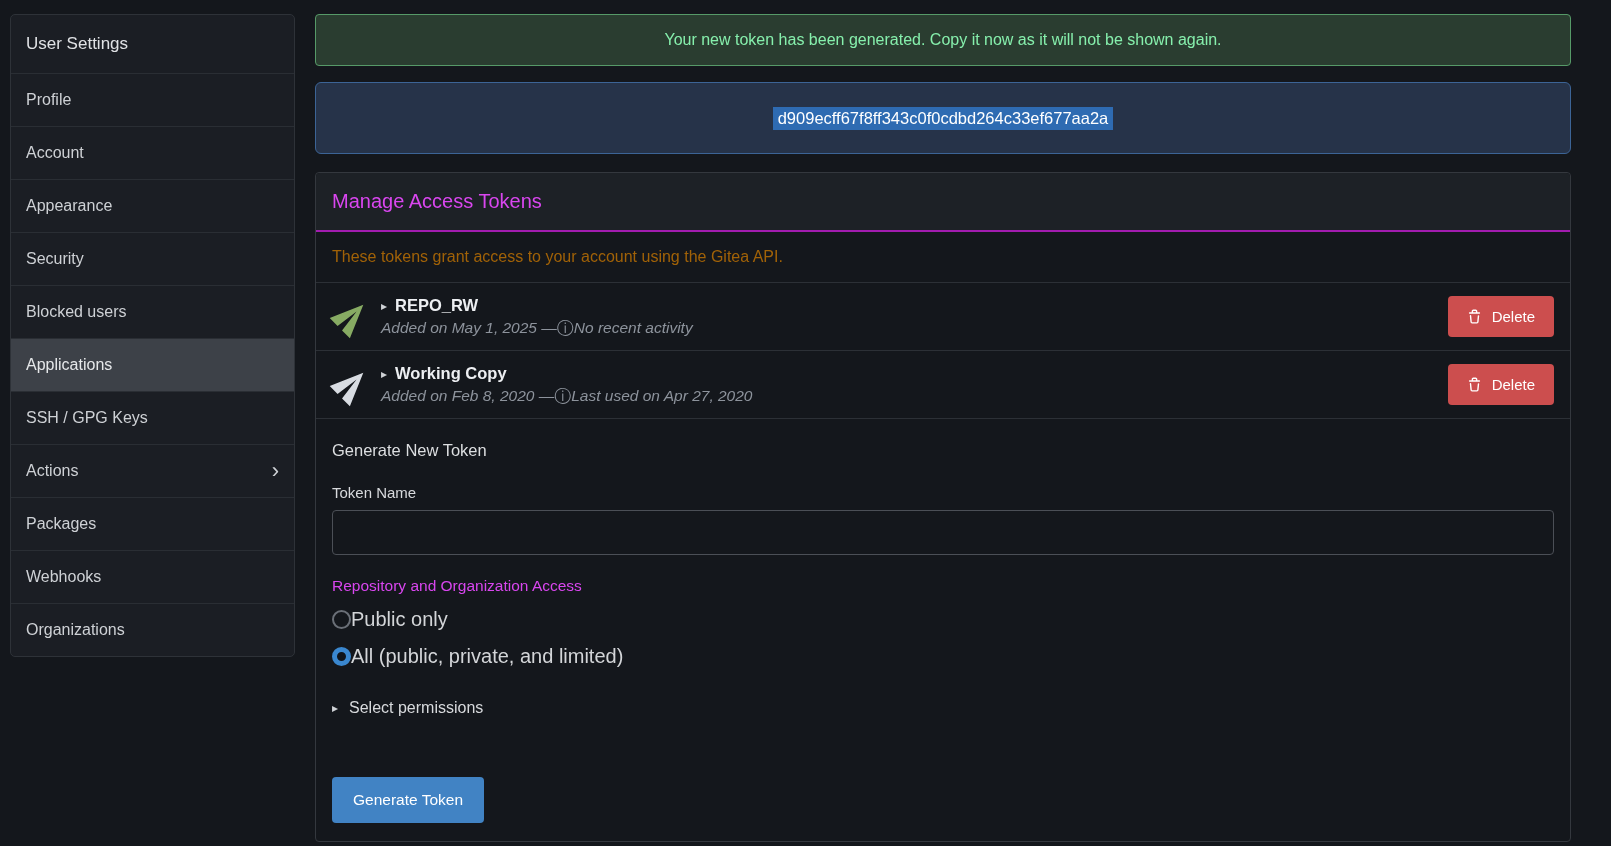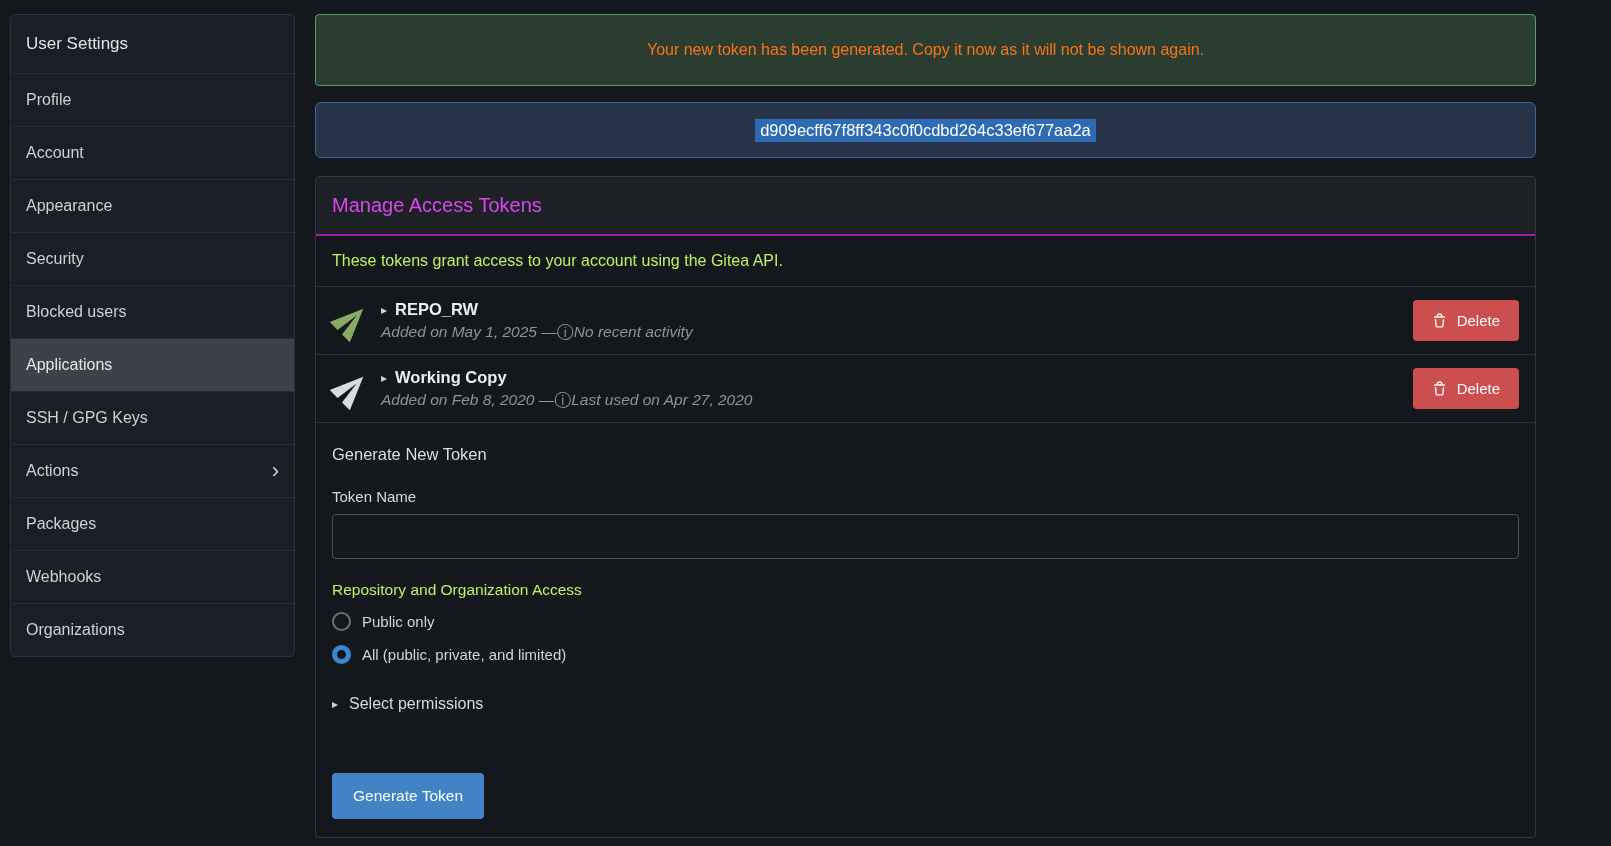--- a/index.html
+++ b/index.html
@@ -3,21 +3,21 @@
 <meta charset="utf-8">
 <style>
   * { box-sizing: border-box; }
   html, body { margin: 0; padding: 0; }
   body {
     width: 1611px; height: 846px; overflow: hidden;
     background: #14171c;
     font-family: "Liberation Sans", "DejaVu Sans", sans-serif;
     color: #d3d5d8;
   }
-  .page { display: flex; gap: 20px; padding: 14px 75px 0 10px; align-items: flex-start; }
+  .page { display: flex; gap: 20px; padding: 14px 40px 0 10px; align-items: flex-start; }
 
   
   .sidebar {
     width: 285px; flex: none;
     background: #1b1e24;
     border: 1px solid #2e3238;
     border-radius: 5px;
     overflow: hidden;
   }
   .sidebar-title {
@@ -32,37 +32,37 @@
   }
   .sidebar-item:last-child { border-bottom: none; }
   .sidebar-item.active { background: #3d4148; color: #e6e8ea; }
   .chevron-right { font-size: 22px; line-height: 14px; color: #cfd2d6; }
 
   
   .main { flex: 1; min-width: 0; }
 
   .flash {
     background: #2a3d30; border: 1px solid #569a68; border-radius: 4px;
-    height: 72px; display: flex; align-items: center; justify-content: center;
-    color: #f97316; font-size: 16px; margin-bottom: 16px;
+    height: 52px; display: flex; align-items: center; justify-content: center;
+    color: #86efac; font-size: 16px; margin-bottom: 16px;
   }
 
   .token-box {
     background: #263349; border: 1px solid #3c6496; border-radius: 6px;
-    height: 56px; display: flex; align-items: center; justify-content: center;
+    height: 72px; display: flex; align-items: center; justify-content: center;
     font-size: 16.5px; color: #ffffff; margin-bottom: 18px;
   }
   .token-box .sel { background: #2e6bb2; padding: 2px 5px; }
 
   .panel { border: 1px solid #34383e; border-radius: 4px; }
   .panel-header {
     background: #1d2126; padding: 17px 16px; font-size: 20px; color: #d946ef;
     border-bottom: 2px solid #a21caf; border-radius: 4px 4px 0 0;
   }
-  .panel-desc { padding: 16px; font-size: 16px; color: #bef264; border-bottom: 1px solid #2c3036; }
+  .panel-desc { padding: 16px; font-size: 16px; color: #a16207; border-bottom: 1px solid #2c3036; }
 
   .token-row { display: flex; align-items: center; padding: 13px 16px; border-bottom: 1px solid #2c3036; }
   .plane-icon { width: 38px; height: 38px; margin-right: 11px; flex: none; transform: rotate(-45deg); }
   .token-info { display: flex; flex-direction: column; gap: 4px; }
   .token-name-line { display: flex; align-items: center; gap: 8px; font-size: 16.5px; font-weight: bold; color: #edeff2; }
   .expand-icon { font-size: 12px; color: #cfd2d6; font-weight: normal; }
   .token-meta { font-style: italic; color: #8d939c; font-size: 15.5px; display: flex; align-items: center; }
   .info-icon { font-style: normal; font-size: 17px; line-height: 1; }
   .delete-btn {
     margin-left: auto; background: #cc4e4e; color: #fff; border: none; border-radius: 4px;
@@ -73,22 +73,22 @@
   
   .gen-form { padding: 16px; }
   .form-title { font-size: 16.5px; color: #dcdee0; margin: 6px 0 24px; }
   .field-label { font-size: 15px; color: #d8dadd; margin-bottom: 9px; }
   .text-input {
     width: 100%; height: 45px; background: #14171c;
     border: 1px solid #4b4f56; border-radius: 4px;
     color: #dcdee0; font-size: 16px; padding: 0 12px; outline: none;
     font-family: inherit;
   }
-  .access-label { margin: 22px 0 6px; font-size: 15.5px; color: #bef264; }
-  .radio-row { display: flex; align-items: center; gap: 11px; padding: 7px 0; font-size: 15px; cursor: pointer; }
+  .access-label { margin: 22px 0 6px; font-size: 15.5px; color: #d946ef; }
+  .radio-row { display: flex; align-items: center; padding: 7px 0; font-size: 20px; cursor: pointer; }
   .radio { width: 19px; height: 19px; border-radius: 50%; border: 2px solid #6a6f77; background: transparent; flex: none; }
   .radio.checked { border: 5px solid #3a87cf; background: #10141a; }
   .select-permissions { display: flex; align-items: center; gap: 11px; margin-top: 24px; font-size: 16px; cursor: pointer; color: #d8dadd; }
   .generate-btn {
     margin-top: 60px; margin-bottom: 2px;
     background: #4183c4; border: none; color: #fff; font-size: 15.5px;
     border-radius: 4px; padding: 14px 21px; cursor: pointer; font-family: inherit;
   }
 </style>
 </head>

